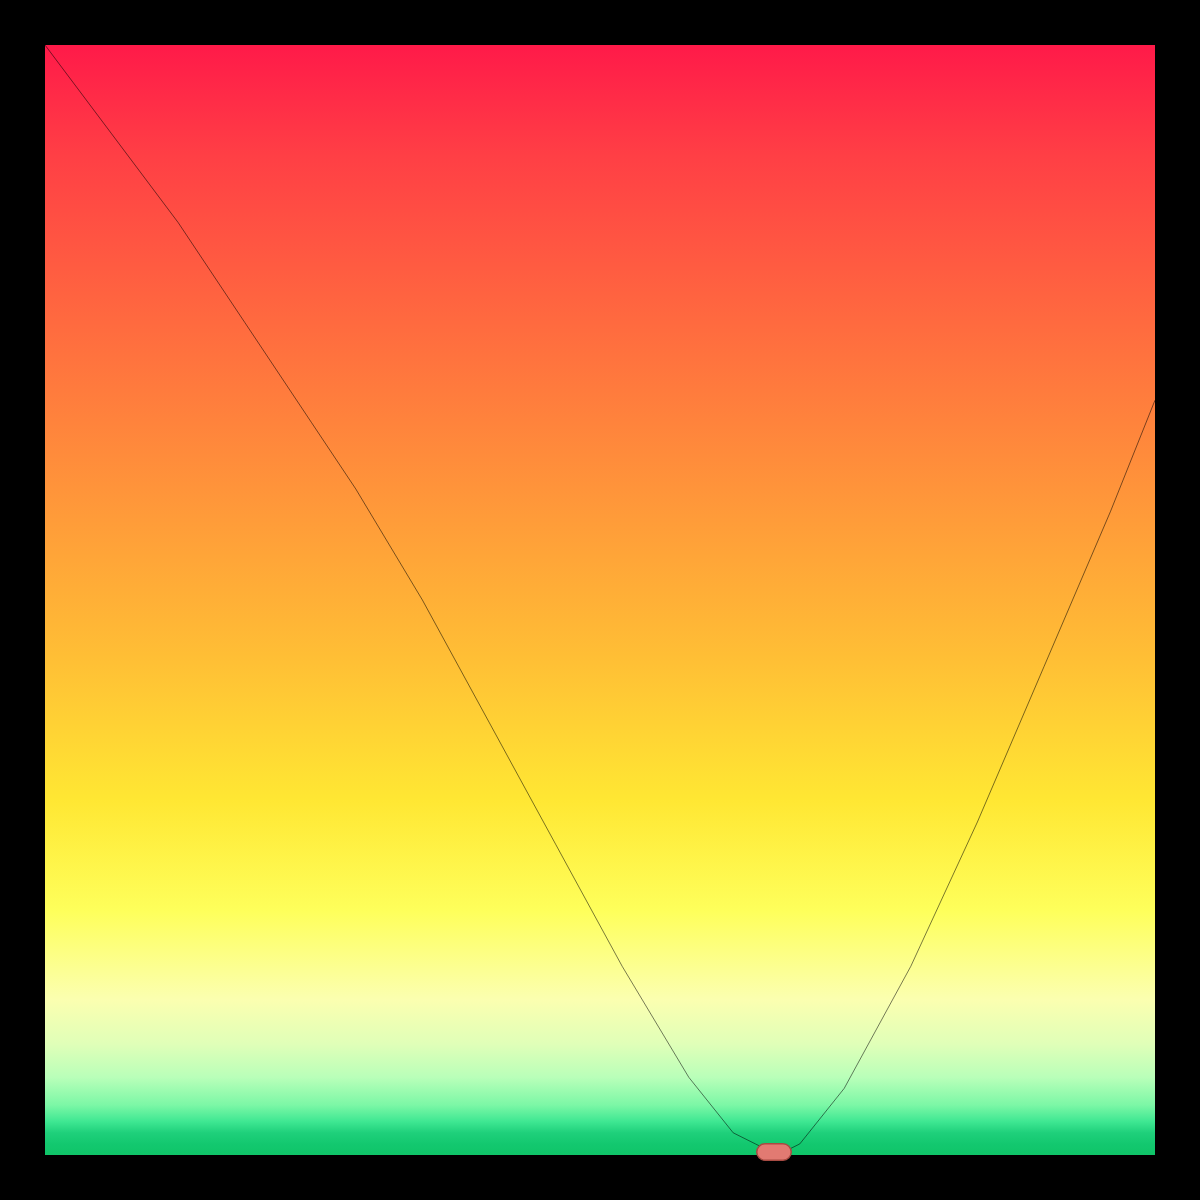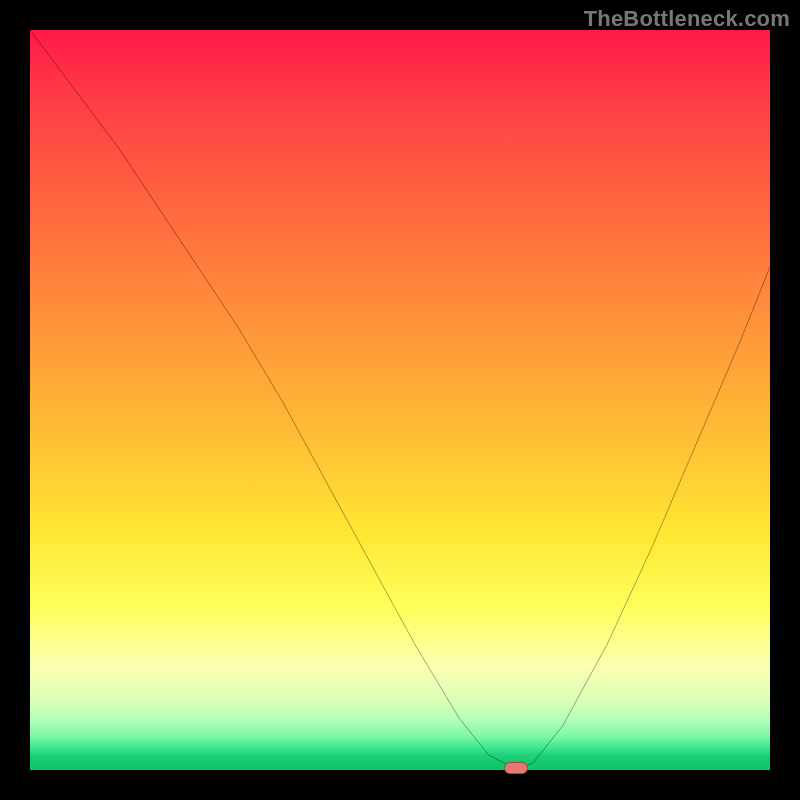--- a/index.html
+++ b/index.html
@@ -88,21 +88,20 @@
     left: 21px;
     width: 9px;
     background: #000;
     z-index: 5;
   }
 </style>
 </head>
 <body>
 
 <div class="frame">
-  <div class="watermark">TheBottleneck.com</div>
 
   <div class="axis-left"></div>
   <div class="axis-bottom"></div>
 
   <div class="plot-outer">
     <div class="gradient"></div>
 
     <svg class="curve" viewBox="0 0 100 100" preserveAspectRatio="none">
       <path id="curve-path" fill="none" stroke="#000" stroke-width="0.35" vector-effect="non-scaling-stroke" d="M0.00 0.00 L6.00 8.00 L12.00 16.00 L18.00 25.00 L24.00 34.00 L28.00 40.00 L34.00 50.00 L40.00 61.00 L46.00 72.00 L52.00 83.00 L58.00 93.00 L62.00 98.00 L64.00 99.00 L66.00 100.00 L68.00 99.00 L72.00 94.00 L78.00 83.00 L84.00 70.00 L90.00 56.00 L96.00 42.00 L100.00 32.00"></path>
     </svg>

